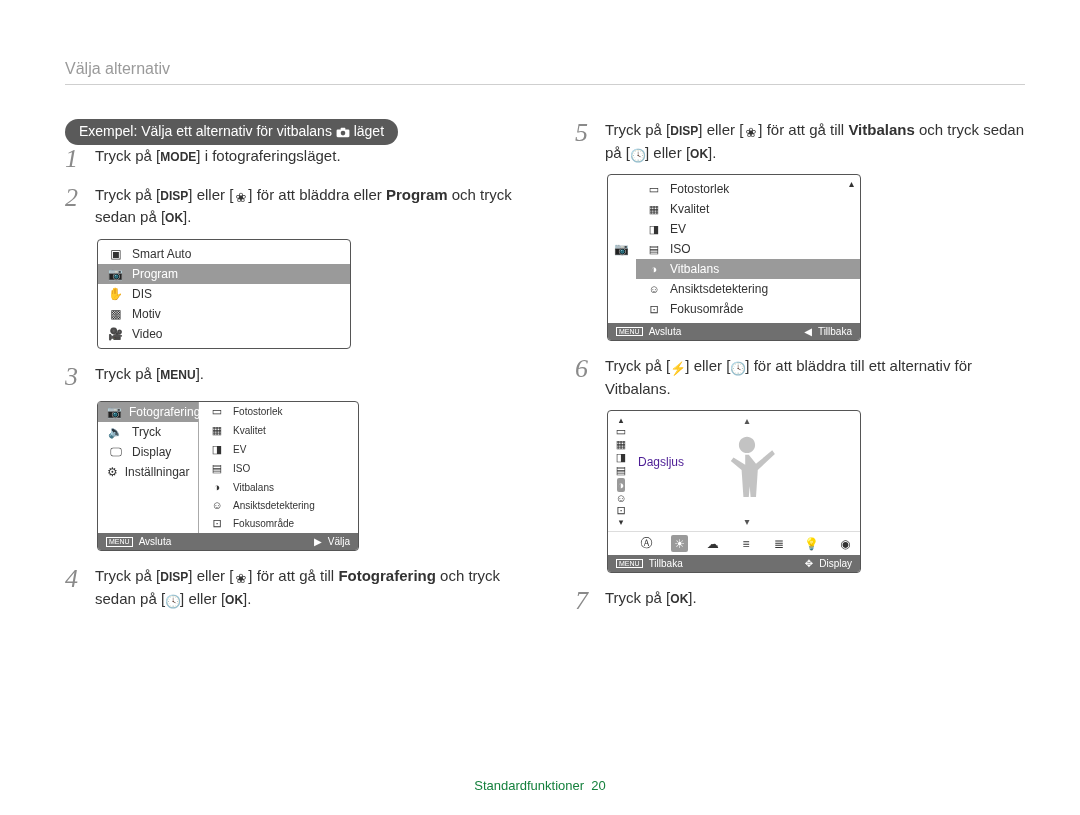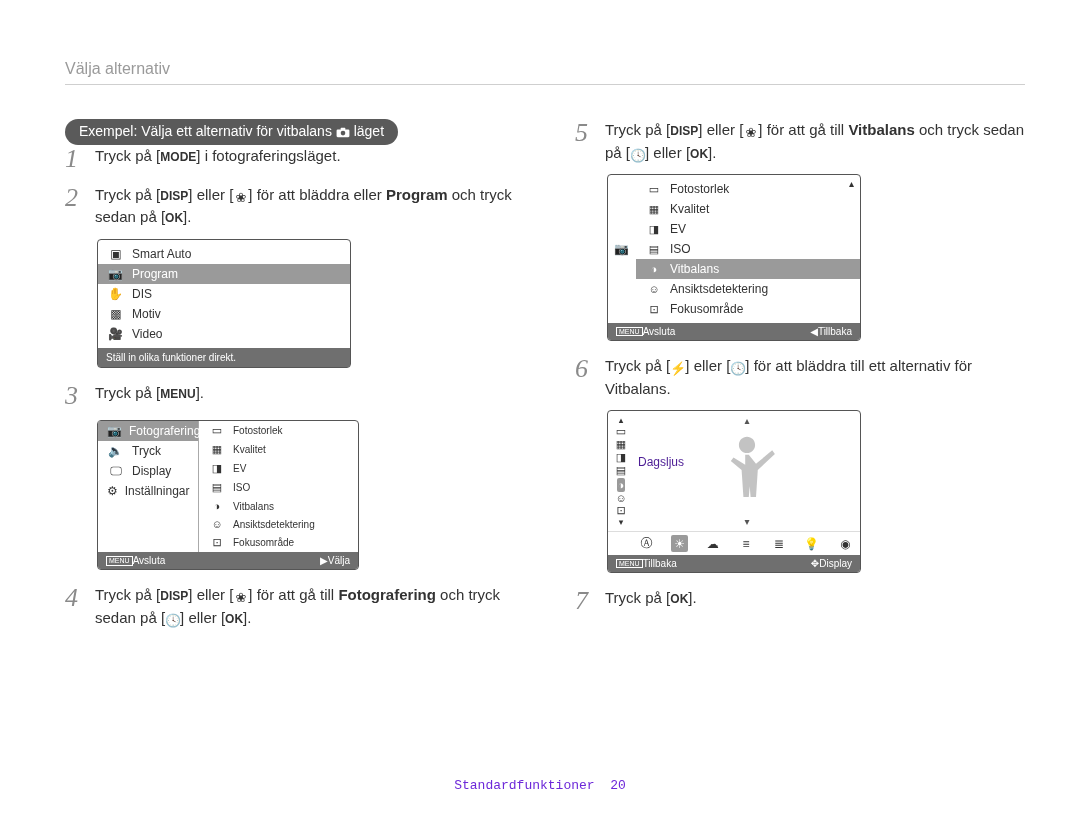--- a/index.html
+++ b/index.html
@@ -106,21 +106,21 @@
     padding: 4px 8px;
   }
   .lcd-footer {
     display:flex;
     background: #6f6f6f;
     color: #fff;
     font-size: 10px;
     padding: 3px 8px;
     border-radius: 0 0 3px 3px;
   }
-  .lcd-footer .half { flex:1; display:flex; align-items:center; gap:0;}
+  .lcd-footer .half { flex:1; display:flex; align-items:center; gap:6px;}
   .lcd-footer .half.right { justify-content:flex-end; }
   .lcd-menubtn {
     display:inline-block; border:1px solid #fff; font-size:7px; padding:0 2px; line-height:1.1;
   }
 
   .lcd-split {
     display:flex;
   }
   .lcd-left-panel {
     width: 100px;
@@ -197,22 +197,21 @@
   .mini-ic {
     font-size:11px;
   }
 
   .footer-center {
     position:absolute;
     bottom: 22px;
     width:100%;
     text-align:center;
     font-size:13px;
-    color:#6d28d9;
-    font-family:Liberation Mono, monospace;
+    color:#15803d;
   }
 
   svg.camera-ic { width:14px; height:11px; }
 </style>
 </head>
 <body>
 
 <div class="page">
   <div class="header-title">Välja alternativ</div>
 
@@ -265,21 +264,20 @@
             </div>
           <div class="lcd-row">
               <span class="lcd-ic">▩</span>
               <span>Motiv</span>
             </div>
           <div class="lcd-row">
               <span class="lcd-ic">🎥</span>
               <span>Video</span>
             </div>
         </div>
-        <div class="lcd-status">Ställ in olika funktioner direkt.</div>
       </div>
 
       
       <div class="step">
         <div class="num">3</div>
         <div class="txt">
           <span>Tryck på [</span><span class="key key-menu"></span><span>].</span>
         </div>
       </div>
 

